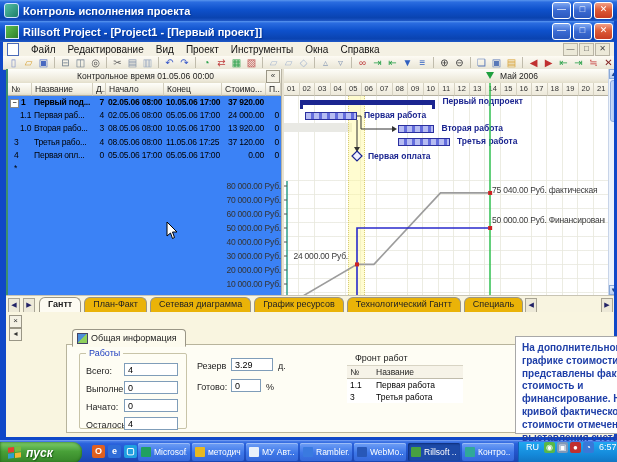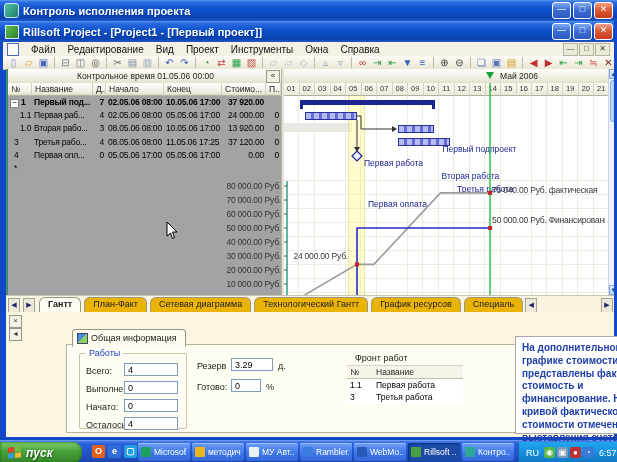--- a/index.html
+++ b/index.html
@@ -20,21 +20,21 @@
   
   .menubar{position:absolute;left:3px;top:42px;width:611px;height:14px;background:#F4F1E4;border-bottom:1px solid #D8D4C4;display:flex;align-items:center;}
   .docico{width:10px;height:11px;background:#fff;border:1px solid #4A6AB8;margin:0 6px 0 4px;}
   .menu-item{padding:1px 6px;color:#111;font-size:10px;cursor:default;}
   .mdi{position:absolute;right:4px;top:1px;display:flex;gap:1px;}
   .mdibtn{width:13px;height:11px;font-size:8px;line-height:10px;text-align:center;color:#444;background:#ECE9D8;border:1px solid #B8B4A4;}
   .toolbar{position:absolute;left:3px;top:56px;width:611px;height:13px;background:linear-gradient(180deg,#FDFBF4,#EAE6D6);border-bottom:1px solid #C4C0B0;display:flex;align-items:center;padding-left:3px;}
   .ticon{width:15px;height:12px;font-size:10px;line-height:12px;text-align:center;cursor:default;}
   .tsep{width:1px;height:11px;background:#C0BCAC;margin:0 3px;}
   
-  .pane-left{position:absolute;left:6px;top:69px;width:275px;height:226px;background:#a3a3a3;border-left:2px solid #3E8E6E;}
+  .pane-left{position:absolute;left:6px;top:69px;width:275px;height:226px;background:#3b82f6;border-left:2px solid #3E8E6E;}
   .ctrlband{position:absolute;left:0;top:0;width:275px;height:14px;background:linear-gradient(#FEFEFA,#EDE9DA 80%,#E2DECB);border-bottom:1px solid #C4C0B0;
     text-align:center;font-size:8.5px;line-height:14px;color:#222;}
   .collapse-btn{position:absolute;right:3px;top:1px;width:12px;height:11px;border:1px solid #9A9686;background:#F2EFE2;font-size:8px;line-height:9px;text-align:center;color:#333;}
   .colhdr{position:absolute;left:0;top:14px;height:13px;display:flex;}
   .hcell{background:linear-gradient(#FEFEFA,#EFEBDC 80%,#E0DCC9);border-right:1px solid #D2CEBE;border-bottom:1px solid #B4B0A0;
     font-size:8.5px;color:#222;padding:0 3px;line-height:12px;white-space:nowrap;overflow:hidden;box-sizing:border-box;}
   .trow{position:absolute;left:0;height:13.2px;display:flex;}
   .tcell{font-size:8.5px;color:#000;padding:0 2px;line-height:13px;white-space:nowrap;overflow:hidden;box-sizing:border-box;letter-spacing:-0.2px;}
   .trow.bold .tcell{font-weight:bold;}
   .expand{display:inline-block;width:7px;height:7px;border:1px solid #888;background:#fff;font-size:7px;line-height:6px;text-align:center;color:#333;margin-right:2px;vertical-align:0px;}
@@ -49,21 +49,21 @@
     background-image:repeating-linear-gradient(90deg,transparent 0px,transparent 14.5px,#ECECE2 14.5px,#ECECE2 15.5px);}
   .chartgrid{position:absolute;left:0;top:111px;width:324px;height:115px;
     background-image:repeating-linear-gradient(180deg,#E8E8DE 0px,#E8E8DE 1px,transparent 1px,transparent 14px);opacity:.8;}
   .rowshade{position:absolute;left:0;top:54px;width:68px;height:9px;background:#E9E9E4;}
   .band{position:absolute;left:63.5px;top:27px;width:15.5px;height:199px;background:rgba(255,248,150,.45);border-left:1px dotted #D8CC78;border-right:1px dotted #D8CC78;}
   .gbar{position:absolute;height:8px;border:1px solid #2A2F9E;box-sizing:border-box;
     background:repeating-linear-gradient(90deg,#B6BCF2 0 5px,#636CDC 5px 8px);}
   .gsummary{position:absolute;height:5px;background:#1B2590;}
   .gsummary::before,.gsummary::after{content:"";position:absolute;top:0;width:3px;height:9px;background:#1B2590;}
   .gsummary::before{left:0;} .gsummary::after{right:0;}
-  .glabel{position:absolute;font-size:8.5px;font-weight:normal;color:#1B2590;white-space:nowrap;margin-top:48px;}
+  .glabel{position:absolute;font-size:8.5px;font-weight:bold;color:#1B2590;white-space:nowrap;}
   .overlay{position:absolute;left:0;top:0;pointer-events:none;}
   .ytick{position:absolute;width:70px;text-align:right;font-size:8.5px;color:#333;white-space:nowrap;letter-spacing:-0.2px;}
   .anno{position:absolute;font-size:8.5px;color:#3A3A3A;white-space:nowrap;overflow:hidden;letter-spacing:-0.2px;}
   .scrollv{position:absolute;left:608px;top:69px;width:9px;height:226px;background:#ECF3FC;border-left:1px solid #C8D4E8;}
   .sbtn{position:absolute;left:0;width:9px;height:10px;background:linear-gradient(#E4EEFC,#B6CCF0);border:1px solid #8AAAD8;box-sizing:border-box;
     font-size:6px;text-align:center;line-height:8px;color:#20488A;}
   .sthumb{position:absolute;left:1px;top:11px;width:7px;height:42px;border-radius:3px;background:linear-gradient(90deg,#CADCF8,#9CBCF0);border:1px solid #88A8E0;box-sizing:border-box;}
   
   .tabbar{position:absolute;left:6px;top:295px;width:608px;height:17px;background:#F8F4E0;border-top:1px solid #C8C4B4;display:flex;align-items:flex-start;padding-top:1px;box-sizing:border-box;}
   .tnav{width:10px;height:13px;margin:1px 1px 0 2px;background:#EDE9D8;border:1px solid #A8A494;font-size:7px;line-height:11px;text-align:center;color:#226;}
@@ -99,21 +99,21 @@
   .start-label{color:#fff;font-weight:bold;font-style:italic;font-size:12px;margin-left:5px;text-shadow:1px 1px 1px #1E5E16;}
   .ql{position:absolute;left:92px;top:4px;display:flex;gap:3px;}
   .qlico{width:13px;height:13px;border-radius:2px;font-size:9px;line-height:13px;text-align:center;color:#fff;font-weight:bold;}
   .taskbtns{position:absolute;left:138px;top:2px;display:flex;gap:2px;}
   .tkbtn{width:52px;height:18px;border-radius:2px;background:linear-gradient(180deg,#6F9FF6,#3D77E8 55%,#3568DA);box-shadow:inset 0 1px 0 #9ABCF8;
     display:flex;align-items:center;gap:3px;padding:0 3px;box-sizing:border-box;}
   .tkbtn.active{background:#1D4AA8;box-shadow:inset 1px 1px 2px #0E2E78;}
   .tkico{width:10px;height:10px;border-radius:1px;flex:none;}
   .tklabel{color:#fff;font-size:8.5px;white-space:nowrap;overflow:hidden;}
   .tray{position:absolute;left:518px;top:1px;width:99px;height:21px;background:linear-gradient(180deg,#21A7F0,#1489DA 60%,#1174C2);border-left:1px solid #0F64B8;
-    display:flex;align-items:center;}
+    display:flex;align-items:flex-start;}
   .tray-lang{color:#fff;font-size:9px;margin-left:7px;}
   .tray-icons{display:flex;gap:2px;margin-left:5px;}
   .tryico{width:11px;height:11px;border-radius:2px;font-size:8px;line-height:11px;text-align:center;color:#fff;}
   .tray-time{color:#fff;font-size:9px;margin-left:5px;}
   .frame-r{position:absolute;right:0;top:21px;width:3px;height:419px;background:#1048C8;}
   .frame-b{position:absolute;left:0;top:437px;width:617px;height:3px;background:#1048C8;}
 </style>
 </head>
 <body>
 
@@ -368,22 +368,22 @@
     <div class="sbtn" style="top:216px">▼</div>
   </div>
 
   <div class="tabbar">
     <div class="tnav">◀</div>
     <div class="tnav">▶</div>
     <div id="view-tabs" style="display:flex;">
         <div class="vtab active">Гантт</div>
         <div class="vtab">План-Факт</div>
         <div class="vtab">Сетевая диаграмма</div>
+        <div class="vtab">График ресурсов</div>
         <div class="vtab">Технологический Гантт</div>
-        <div class="vtab">График ресурсов</div>
         <div class="vtab cut">Специаль</div>
       </div>
     <div class="tnav">◀</div>
     <div class="tspacer"></div>
     <div class="tnav">▶</div>
   </div>
 
   <div class="bottom">
     <div class="xbtn">×</div>
     <div class="xbtn" style="top:16px">◂</div>

